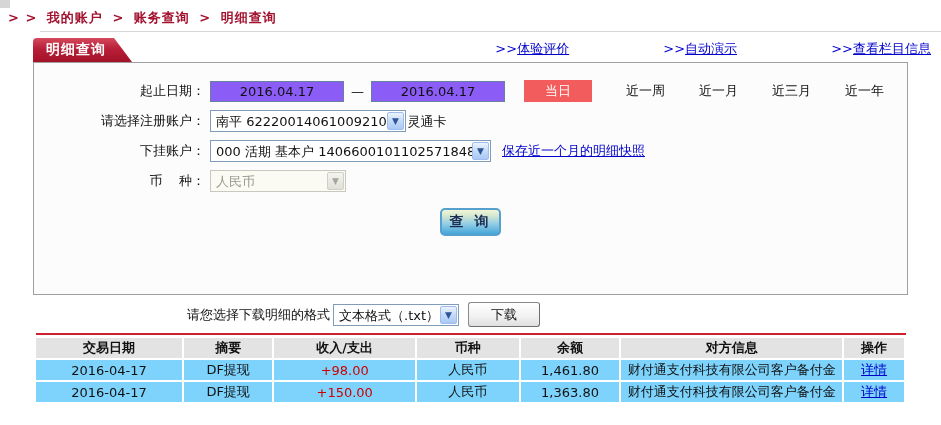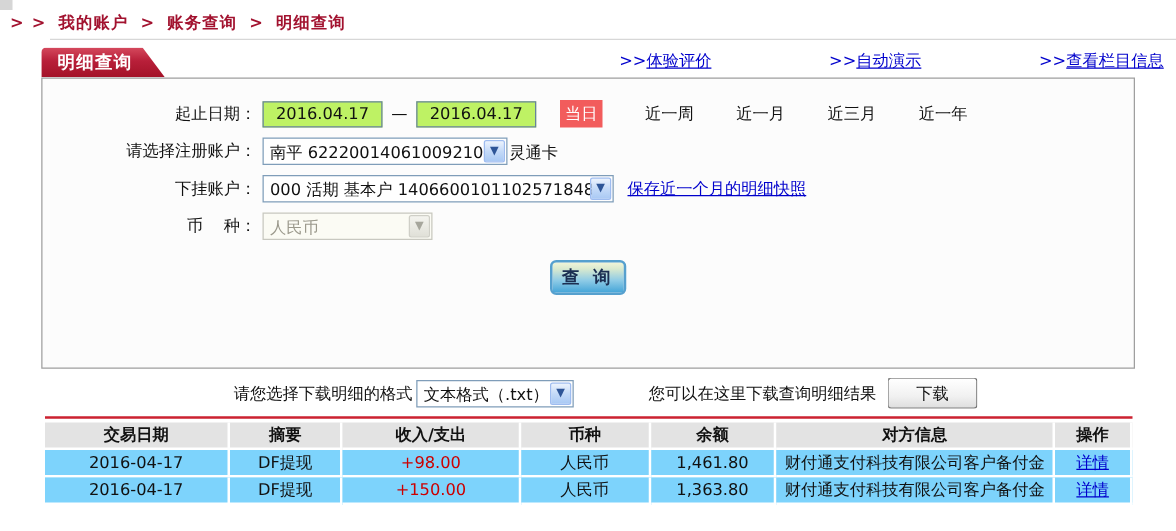--- a/index.html
+++ b/index.html
@@ -26,25 +26,25 @@
   
   .top-links { right:10px; top:40px; font-size:13px; color:#0000cc; }
   .top-links .lk { margin-left:90px; cursor:pointer; }
   .top-links .lk u { text-decoration:underline; }
 
   
   .panel { left:33px; top:62px; width:875px; height:233px; background:#fcfcfc; border:1px solid #9f9f9f; padding-top:17px; }
   .frow { display:flex; align-items:center; margin-bottom:8px; height:22px; font-size:13px; color:#111; }
   .flabel { width:171px; text-align:right; margin-right:5px; font-size:13px; color:#111; white-space:pre; }
 
-  input.date { width:96px; height:21px; border:1px solid #67829e; background:#bef264; text-align:center;
+  input.date { width:134px; height:21px; border:1px solid #67829e; background:#8b5cf6; text-align:center;
     font-size:13px; font-family:"DejaVu Sans","Liberation Sans",sans-serif; color:#111; }
   .dash { margin:0 7px; }
 
-  .quick-day { margin-left:19px; background:#f25c5c; color:#fff; padding:2px 4px; font-size:13px; cursor:pointer; }
+  .quick-day { margin-left:19px; background:#f25c5c; color:#fff; padding:2px 21px; font-size:13px; cursor:pointer; }
   .quick { margin-left:34px; font-size:13px; color:#111; cursor:pointer; }
 
   
   .combo { position:relative; height:22px; border:1px solid #7f9db9; background:#fff; padding:2px 22px 0 5px;
     font-size:13px; color:#111; cursor:pointer; white-space:nowrap; }
   .combo .arrow { position:absolute; right:1px; top:1px; bottom:1px; width:17px; border:1px solid #9ebcf0; border-radius:2px;
     background:linear-gradient(180deg,#ecf3fd 0%,#c4daf8 50%,#a9c9f4 100%); color:#2e5597; font-size:9px;
     display:flex; align-items:center; justify-content:center; }
   .combo.disabled { border-color:#c8c8c0; background:#fbfbf4; color:#9b998c; cursor:default; }
   .combo.disabled .arrow { border-color:#cfcfc7; background:linear-gradient(180deg,#f4f4ef 0%,#e0e0d8 100%); color:#a6a69c; }
@@ -154,21 +154,20 @@
   <button class="query-btn">查 询</button>
 </div>
 
 <div class="abs dl-row">
   <span class="sp1"></span>
   <span class="dl-fmt-label">请您选择下载明细的格式</span>
   <div class="combo w-fmt">
     <span>文本格式（.txt）</span>
     <span class="arrow">▼</span>
   </div>
-  <span class="dl-result-label">您可以在这里下载查询明细结果</span>
   <button class="dl-btn">下载</button>
 </div>
 
 <div class="abs red-hr"></div>
 
 <div class="abs tbl">
   <table>
     <colgroup>
         <col class="c0">
         <col class="c1">

